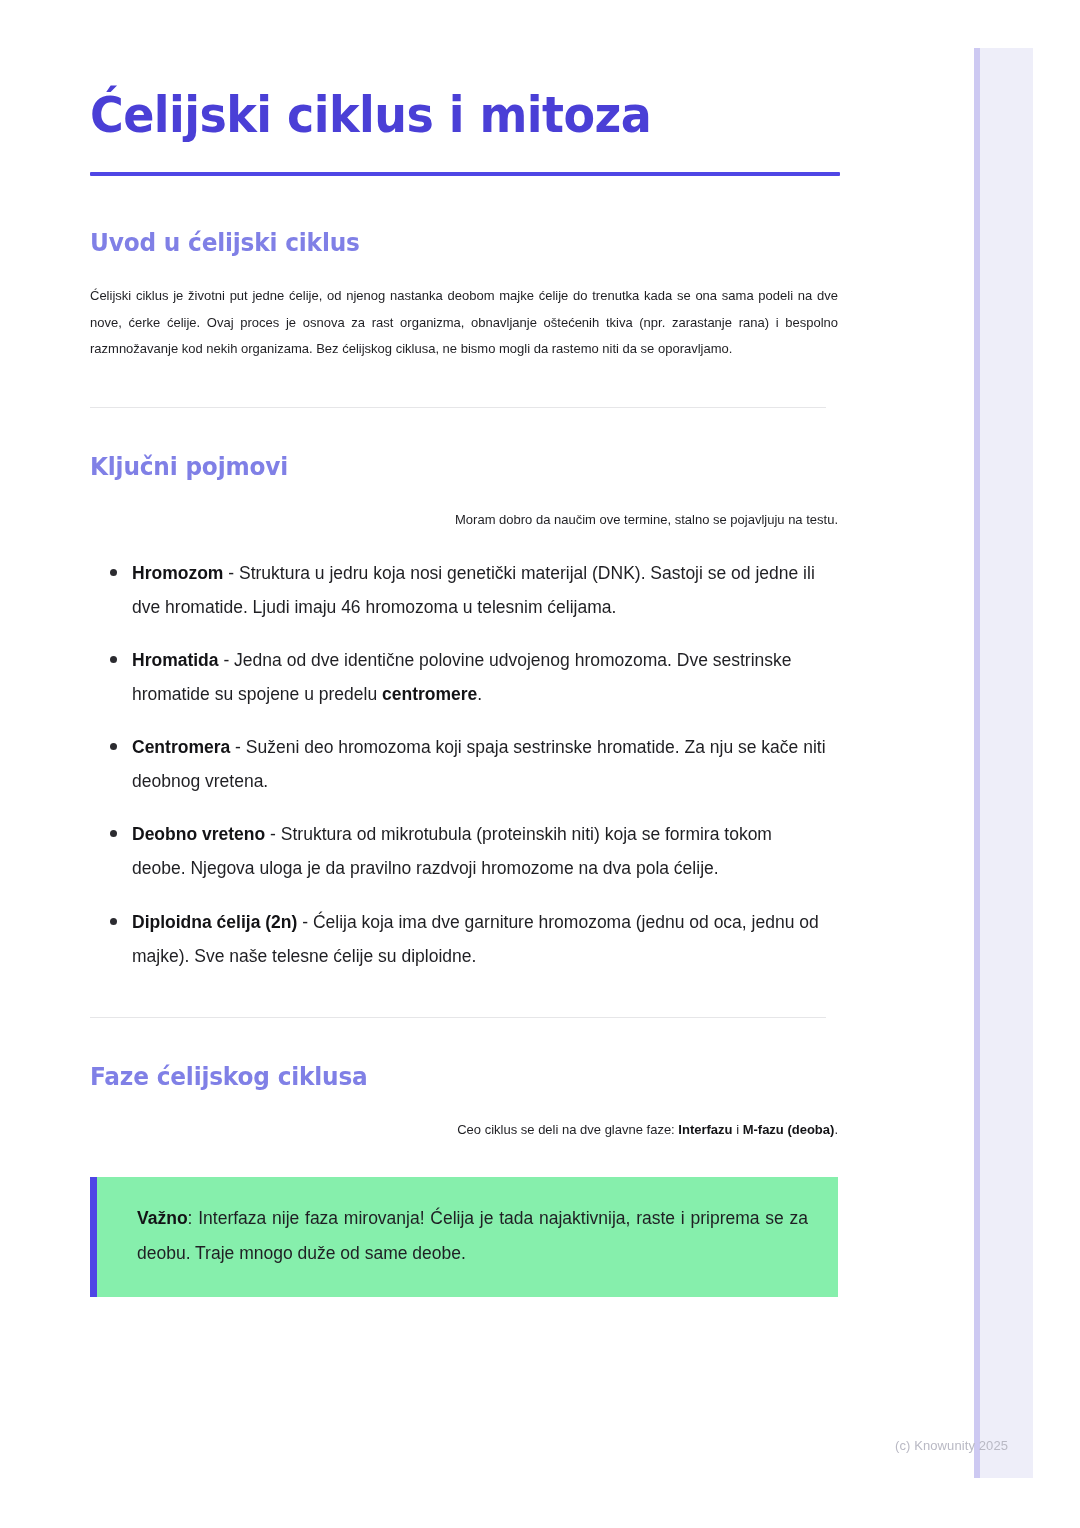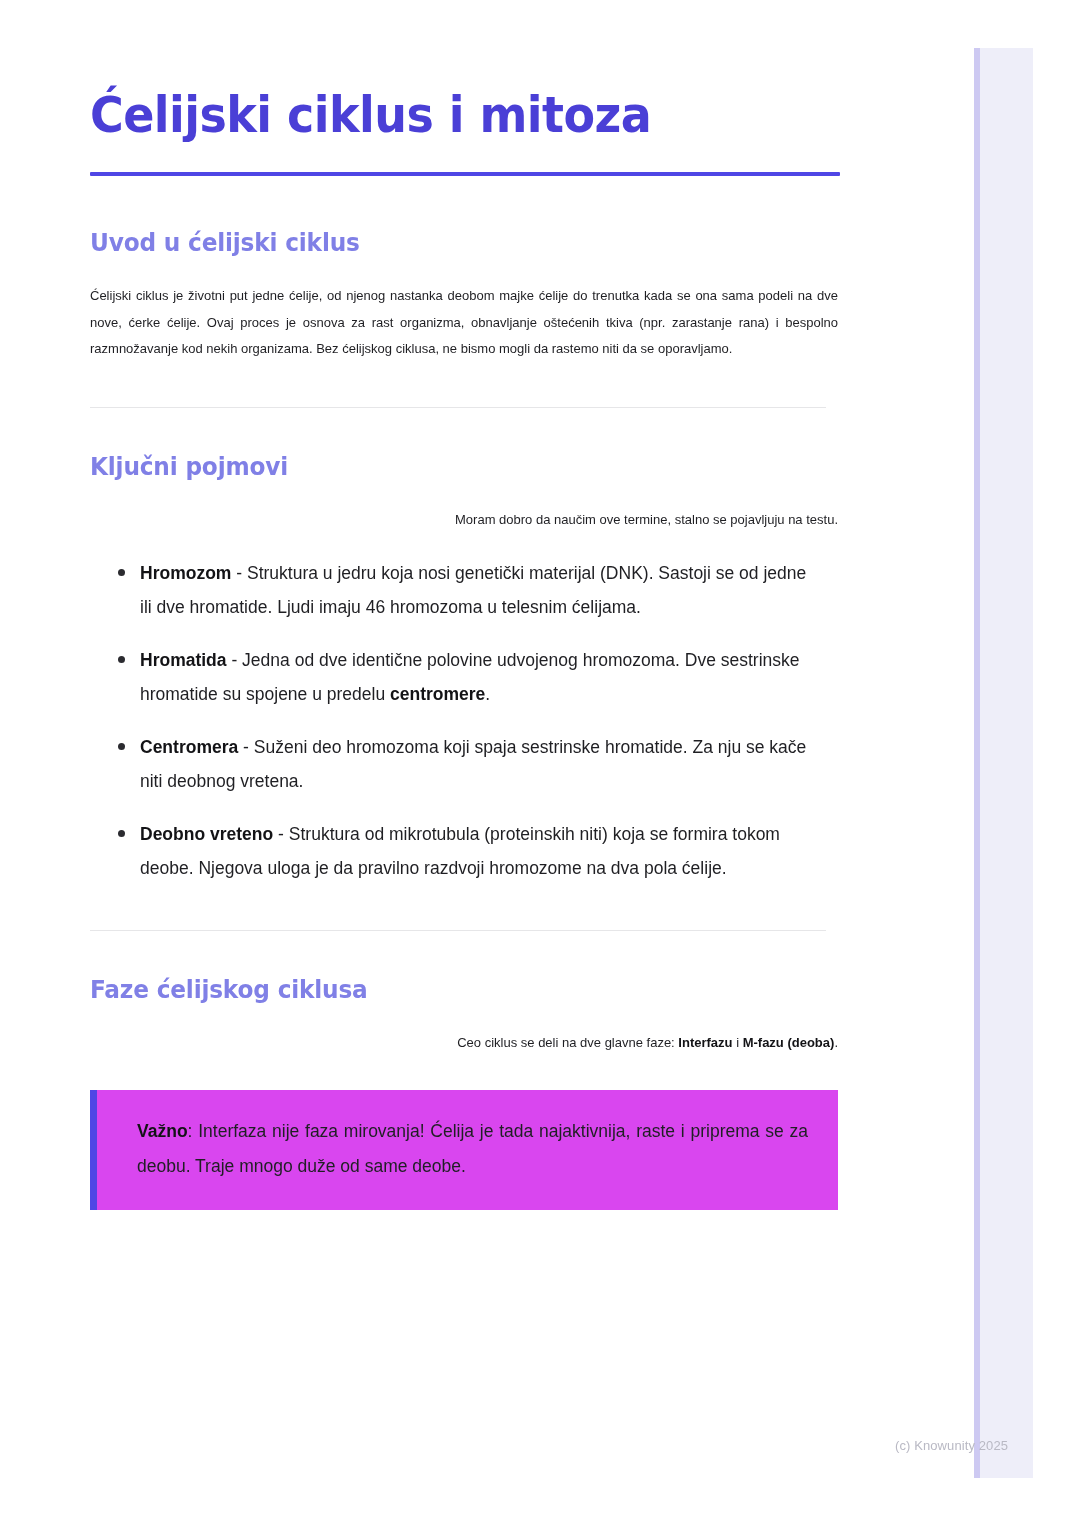--- a/index.html
+++ b/index.html
@@ -97,21 +97,21 @@
   .divider {
     height: 1px;
     background: #e6e6e8;
     width: 736px;
     margin: 44px 0 44px 0;
   }
 
   
   ul.term-list {
     list-style: none;
-    margin: 16px;
+    margin: 8px;
     padding: 0;
   }
   ul.term-list > li {
     position: relative;
     padding-left: 34px;
     margin-bottom: 19px;
     font-size: 17.5px;
     line-height: 1.95;
     color: #1f1f23;
     text-align: left;
@@ -136,21 +136,21 @@
   .inline-strong {
     font-weight: 700;
     color: #131316;
   }
   .inline-em {
     font-style: italic;
   }
 
   
   .callout {
-    background: #d946ef;
+    background: #86efac;
     border-left: 7px solid #4f46e5;
     padding: 24px 30px 26px 40px;
     box-sizing: border-box;
     width: 748px;
     margin-top: 34px;
   }
   .callout p {
     margin: 0;
     font-size: 17.5px;
     line-height: 2.0;
@@ -198,20 +198,23 @@
         </li>
         <li>
           <span class="term-name">Hromatida</span><span> - </span><span>Jedna od dve identične polovine udvojenog hromozoma. Dve sestrinske hromatide su spojene u predelu </span><span class="inline-strong">centromere</span><span>.</span>
         </li>
         <li>
           <span class="term-name">Centromera</span><span> - </span><span>Suženi deo hromozoma koji spaja sestrinske hromatide. Za nju se kače niti deobnog vretena.</span>
         </li>
         <li>
           <span class="term-name">Deobno vreteno</span><span> - </span><span>Struktura od mikrotubula (proteinskih niti) koja se formira tokom deobe. Njegova uloga je da pravilno razdvoji hromozome na dva pola ćelije.</span>
         </li>
+        <li>
+          <span class="term-name">Diploidna ćelija (2n)</span><span> - </span><span>Ćelija koja ima dve garniture hromozoma (jednu od oca, jednu od majke). Sve naše telesne ćelije su diploidne.</span>
+        </li>
       </ul>
     </section>
 
     <div class="divider"></div>
 
     <section>
       <h2 class="section-heading">Faze ćelijskog ciklusa</h2>
       <p class="body-para plain"><span>Ceo ciklus se deli na dve glavne faze: </span><span class="inline-strong">Interfazu</span><span> i </span><span class="inline-strong">M-fazu (deoba)</span><span>.</span></p>
 
       <div class="callout">

